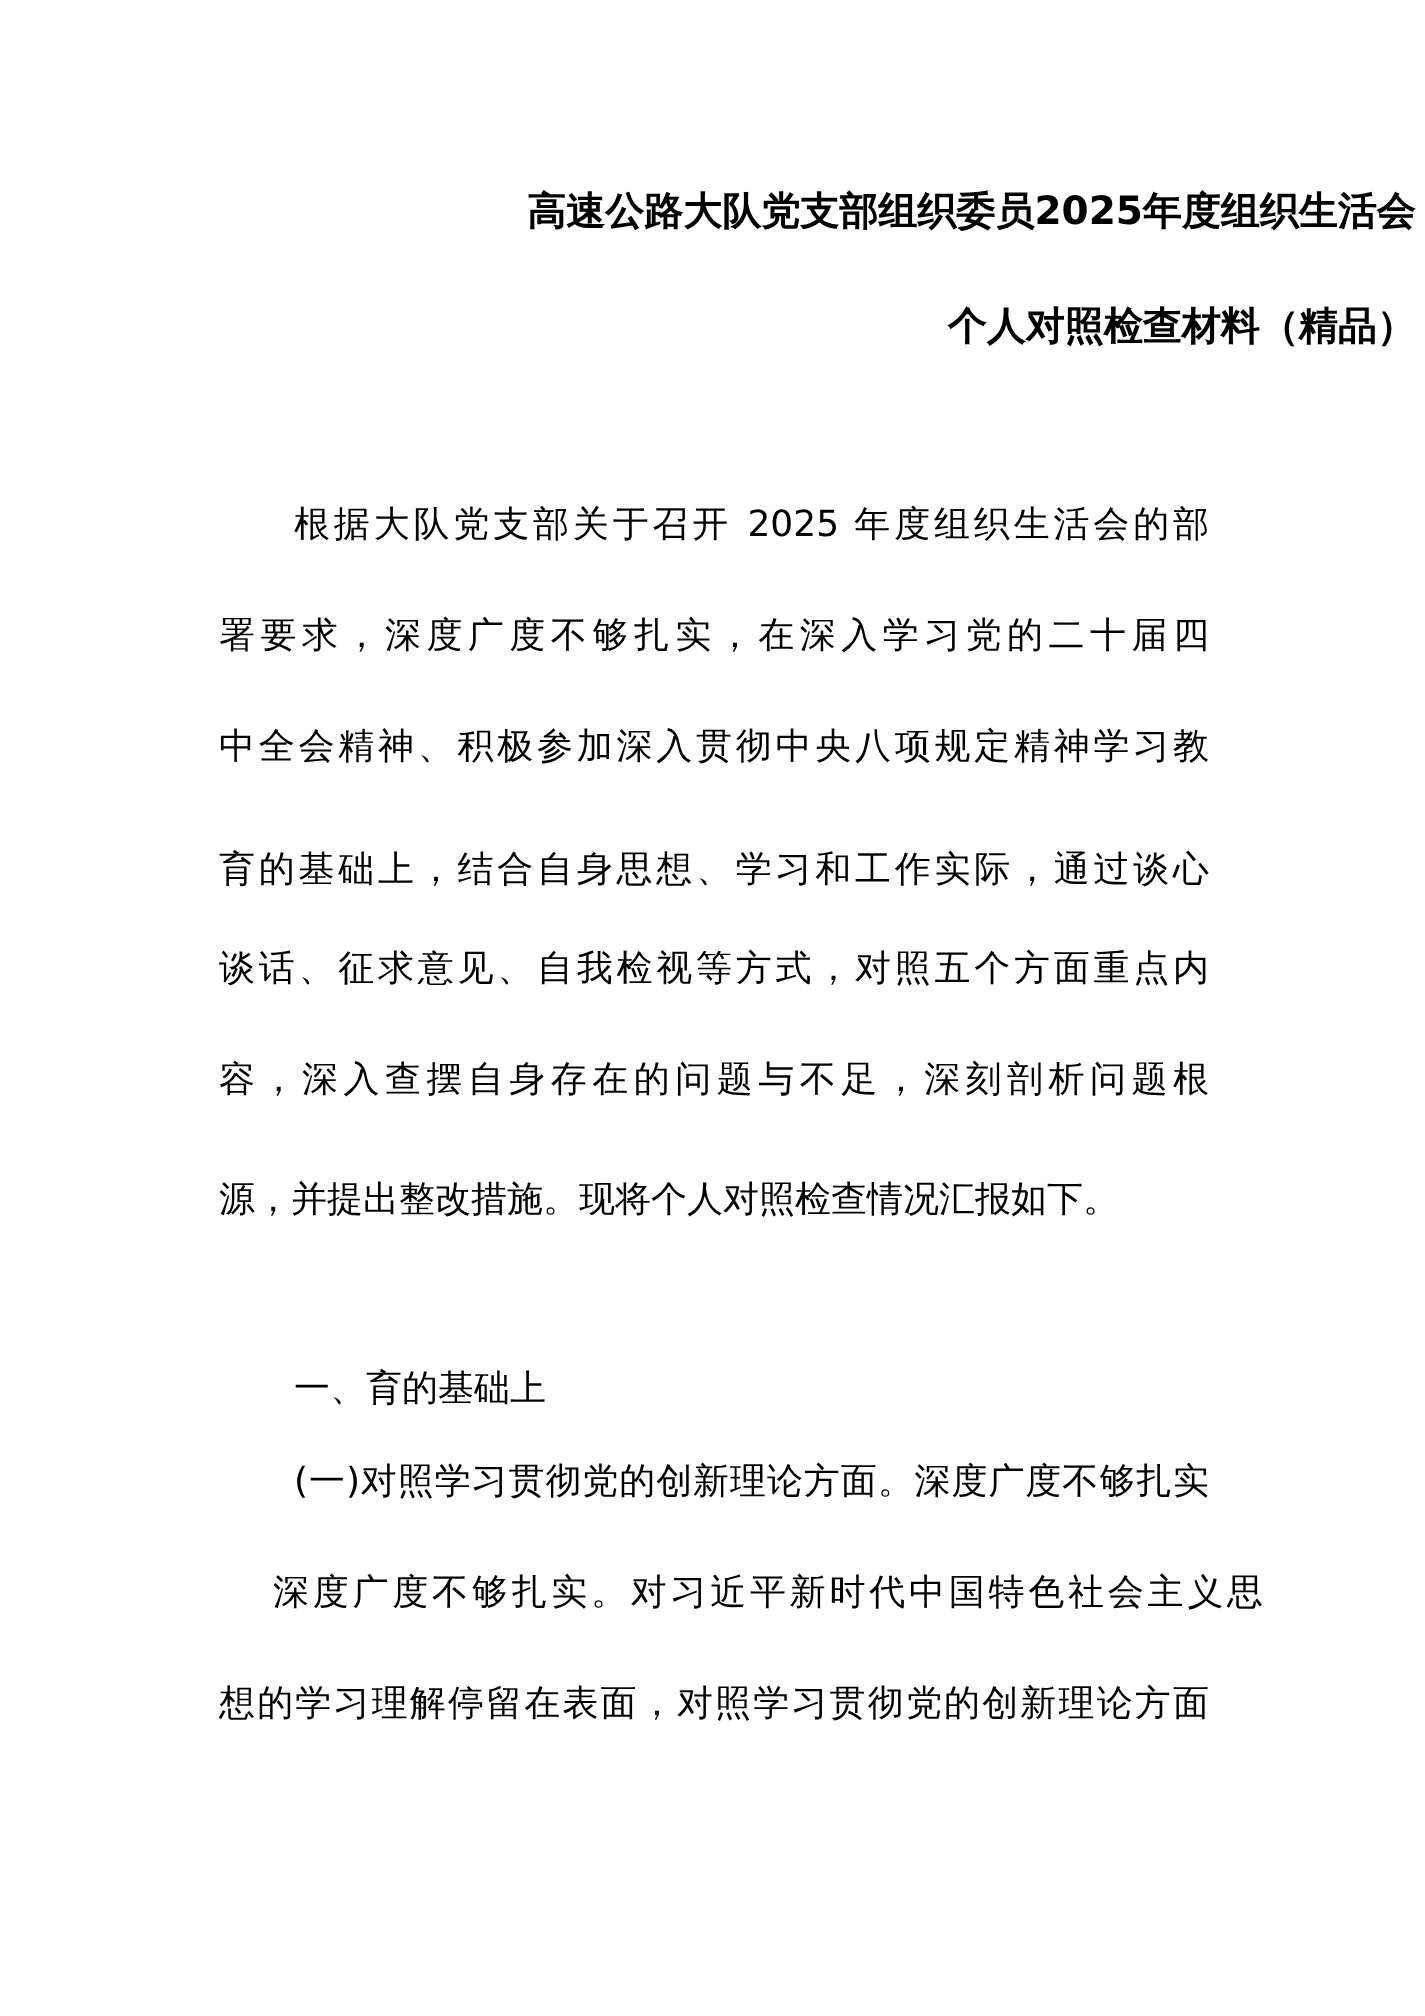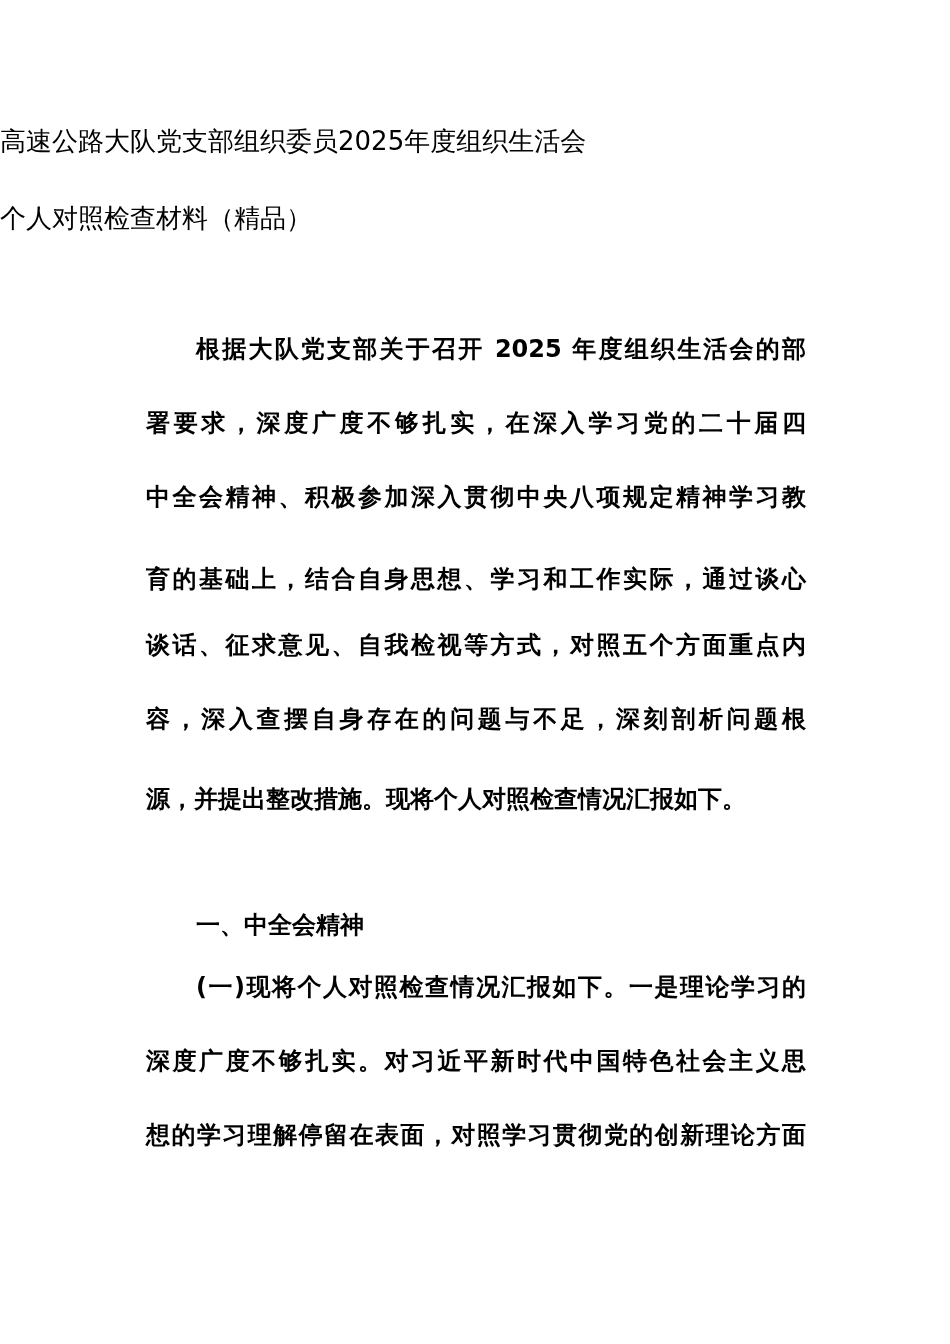--- a/index.html
+++ b/index.html
@@ -5,46 +5,45 @@
   html, body { margin: 0; padding: 0; }
   body {
     width: 950px; height: 1344px; background: #ffffff; position: relative; overflow: hidden;
     font-family: "DejaVu Sans", "Liberation Sans", sans-serif; color: #000;
   }
   .line {
     position: absolute; left: 146px; width: 660px;
     font-size: 24px; line-height: 30px; white-space: nowrap;
     text-align: justify; text-align-last: justify;
     letter-spacing: 0;
-    font-weight: bold;
   }
   .line.last { text-align-last: left; }
   .title {
-    position: absolute; left: 0; width: 944px; text-align: left;
-    font-size: 26px; line-height: 34px; font-weight: normal; white-space: nowrap;
+    position: absolute; left: 0; width: 944px; text-align: right;
+    font-size: 26px; line-height: 34px; font-weight: bold; white-space: nowrap;
   }
   .indent { padding-left: 50px; width: 610px; left: 146px; }
 </style>
 </head>
 <body>
 
 <div>
   <div class="title" style="top:124px;">高速公路大队党支部组织委员2025年度组织生活会</div>
   <div class="title" style="top:201px;">个人对照检查材料（精品）</div>
 
   <div>
     <div class="line indent" style="top:334px;">根据大队党支部关于召开 2025 年度组织生活会的部</div>
     <div class="line" style="top:408px;">署要求，深度广度不够扎实，在深入学习党的二十届四</div>
     <div class="line" style="top:482px;">中全会精神、积极参加深入贯彻中央八项规定精神学习教</div>
     <div class="line" style="top:564px;">育的基础上，结合自身思想、学习和工作实际，通过谈心</div>
     <div class="line" style="top:630px;">谈话、征求意见、自我检视等方式，对照五个方面重点内</div>
     <div class="line" style="top:704px;">容，深入查摆自身存在的问题与不足，深刻剖析问题根</div>
     <div class="line last" style="top:784px;">源，并提出整改措施。现将个人对照检查情况汇报如下。</div>
   </div>
 
-  <div class="line last indent" style="top:910px;">一、中全会精神</div>
+  <div class="line last indent" style="top:910px;">一、育的基础上</div>
 
   <div>
-    <div class="line indent" style="top:972px;">(一)现将个人对照检查情况汇报如下。一是理论学习的</div>
-    <div class="line" style="top:1046px;">深度广度不够扎实。对习近平新时代中国特色社会主义思</div>
+    <div class="line indent" style="top:972px;">(一)对照学习贯彻党的创新理论方面。深度广度不够扎实</div>
+    <div class="line" style="top:1046px;margin-left:36px;">深度广度不够扎实。对习近平新时代中国特色社会主义思</div>
     <div class="line" style="top:1120px;">想的学习理解停留在表面，对照学习贯彻党的创新理论方面</div>
   </div>
 </div>
 
 </body></html>

